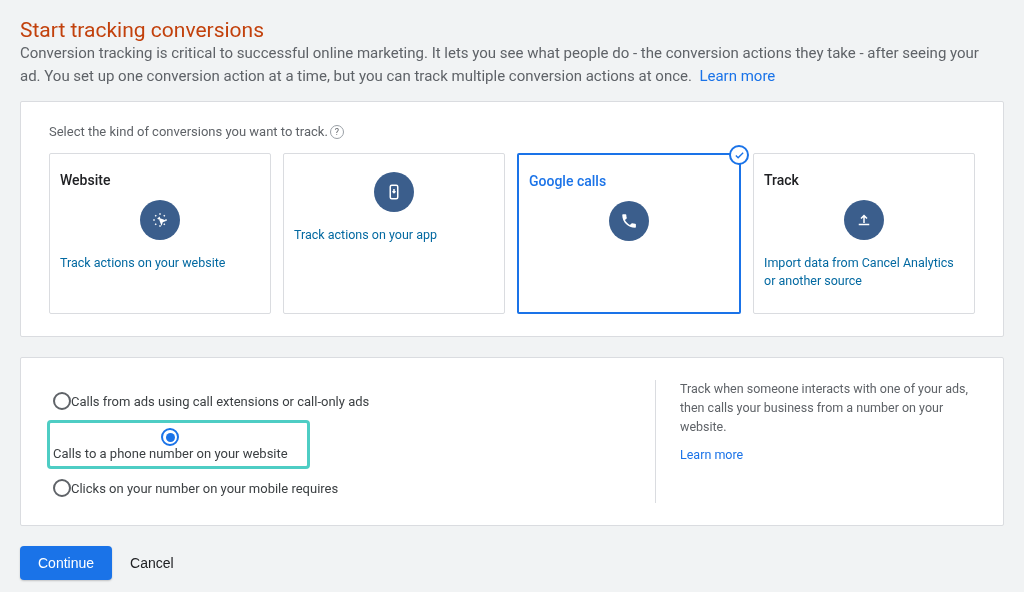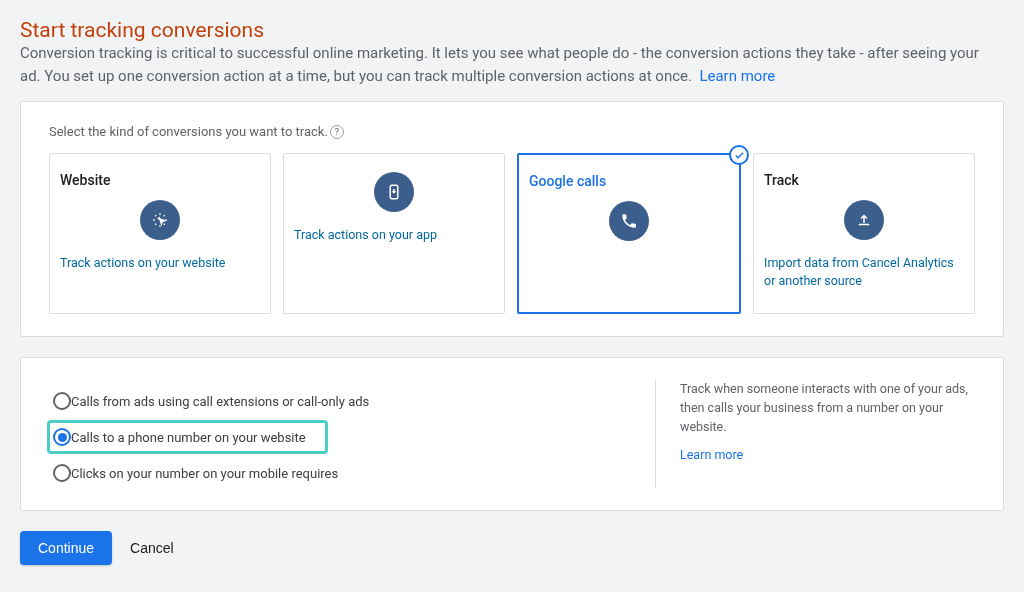--- a/index.html
+++ b/index.html
@@ -119,20 +119,21 @@
     padding: 6px 4px;
     cursor: pointer;
     margin-top: 6px;
   }
   .radio-row.highlighted {
     outline: 3px solid #4ecdc4;
     outline-offset: -1px;
     border-radius: 2px;
     padding-right: 20px;
     width: fit-content;
+    flex-direction: column;
   }
   .radio-circle {
     width: 18px; height: 18px;
     border: 2px solid #5f6368;
     border-radius: 50%;
     display: flex; align-items: center; justify-content: center;
     flex-shrink: 0;
   }
   .radio-circle.checked {
     border-color: #1a73e8;

